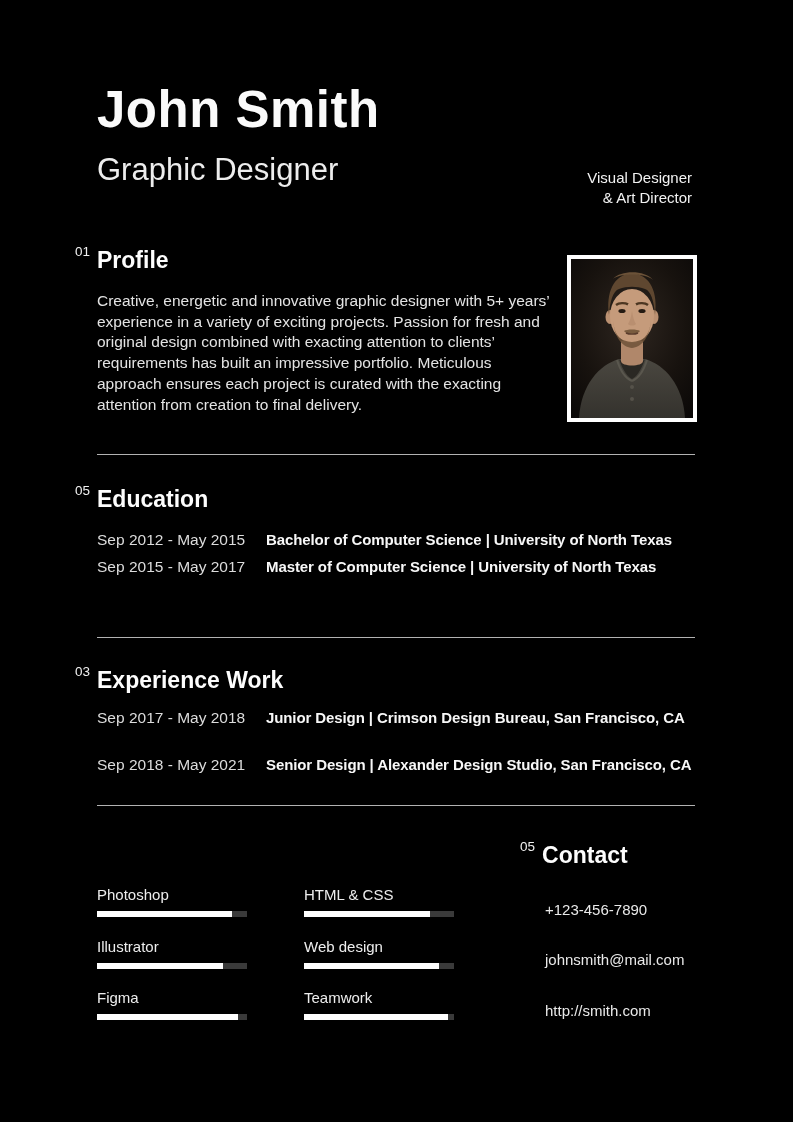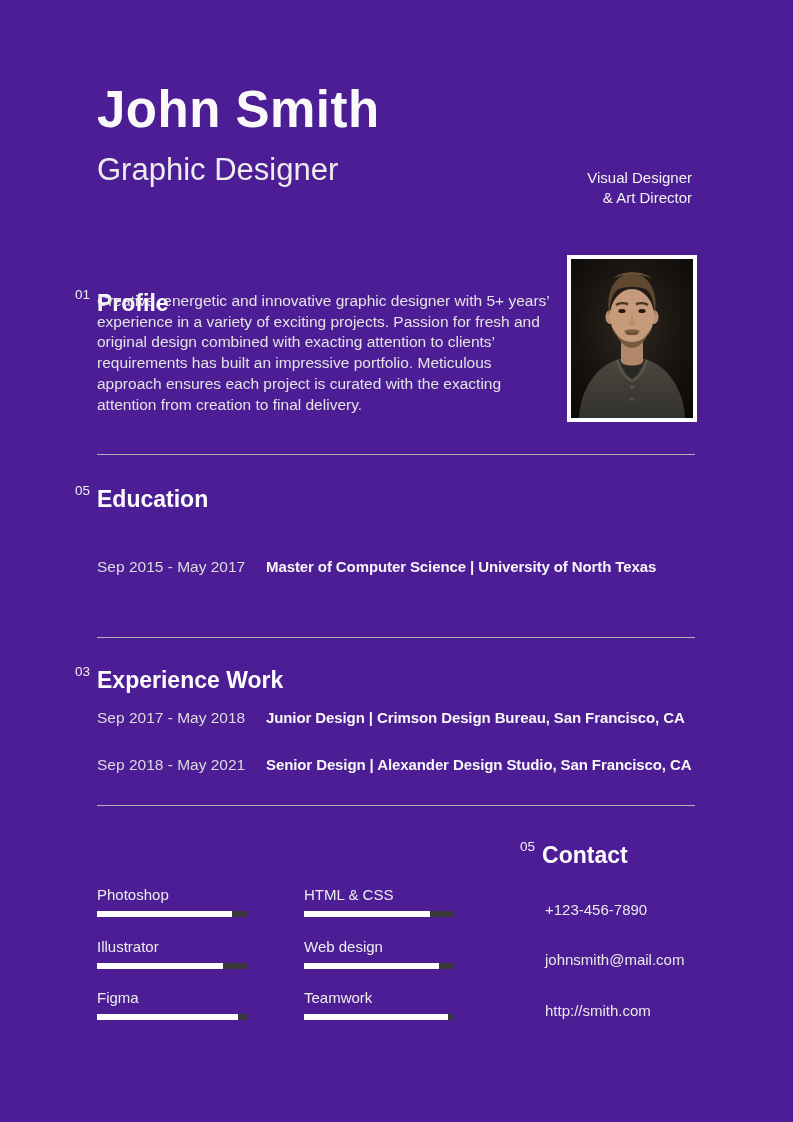--- a/index.html
+++ b/index.html
@@ -3,21 +3,21 @@
 <meta charset="utf-8">
 <style>
   * { margin: 0; padding: 0; box-sizing: border-box; }
   html, body { background: #141414; }
   body { font-family: "Liberation Sans", sans-serif; }
   .page {
     position: relative;
     width: 793px;
     height: 1122px;
     margin: 0 auto;
-    background: #4c1d95;
+    background: #000000;
     color: #ffffff;
     overflow: hidden;
   }
   
   .name {
     position: absolute; left: 97px; top: 80px;
     font-size: 51px; font-weight: 700; letter-spacing: 0.5px; color: #fafafa;
     white-space: nowrap;
   }
   .subtitle {
@@ -64,21 +64,21 @@
 
 <div class="page">
 
   <div class="name">John Smith</div>
   <div class="subtitle">Graphic Designer</div>
   <div class="tagline">
     <div>Visual Designer</div>
     <div>&amp; Art Director</div>
   </div>
 
-  <div class="sec-head" style="left:75px; top:248px;margin-top:43px;">
+  <div class="sec-head" style="left:75px; top:248px;">
     <span class="sec-num">01</span>
     <span class="sec-title">Profile</span>
   </div>
   <div class="profile-text">Creative, energetic and innovative graphic designer with 5+ years’ experience in a variety of exciting projects. Passion for fresh and original design combined with exacting attention to clients’ requirements has built an impressive portfolio. Meticulous approach ensures each project is curated with the exacting attention from creation to final delivery.</div>
 
   <div class="photo-frame">
     <svg width="122" height="159" viewBox="0 0 122 159">
       <defs>
         <radialGradient id="bgG" cx="50%" cy="42%" r="75%">
           <stop offset="0%" stop-color="#2e2620"></stop>
@@ -122,20 +122,24 @@
       <path d="M42,20 C50,11 74,11 82,21 C74,14 50,14 42,20 Z" fill="#6b5238"></path>
     </svg>
   </div>
 
   <div class="divider" style="top:454px;"></div>
 
   <div class="sec-head" style="left:75px; top:487px;">
     <span class="sec-num">05</span>
     <span class="sec-title">Education</span>
   </div>
+  <div class="t-row" style="top:531px;">
+    <div class="t-dates">Sep 2012 - May 2015</div>
+    <div class="t-title">Bachelor of Computer Science | University of North Texas</div>
+  </div>
   <div class="t-row" style="top:558px;">
     <div class="t-dates">Sep 2015 - May 2017</div>
     <div class="t-title">Master of Computer Science | University of North Texas</div>
   </div>
 
   <div class="divider" style="top:637px;"></div>
 
   <div class="sec-head" style="left:75px; top:668px;">
     <span class="sec-num">03</span>
     <span class="sec-title">Experience Work</span>

